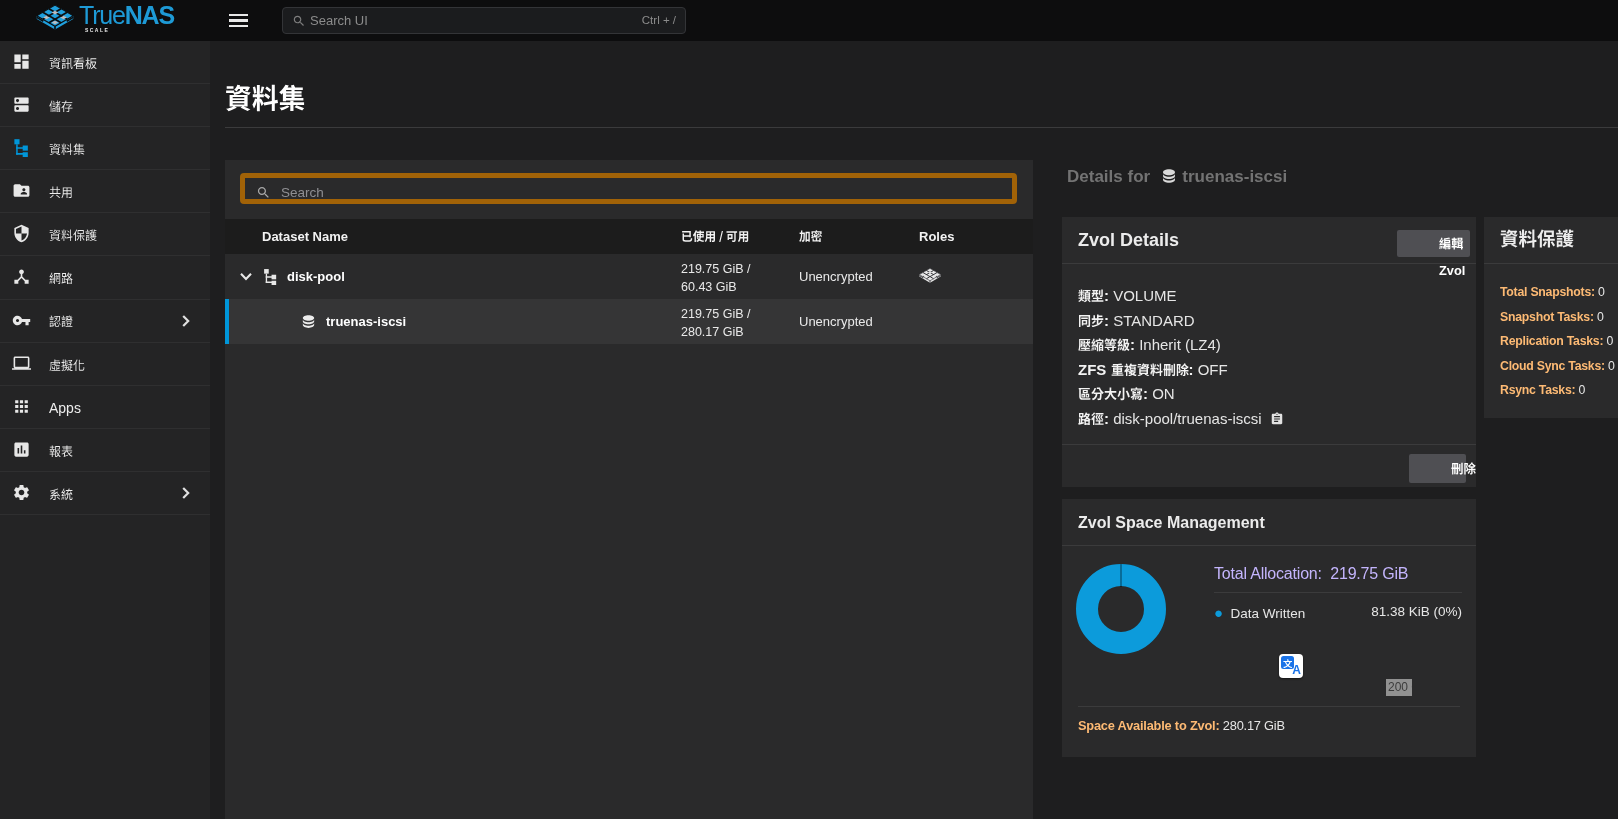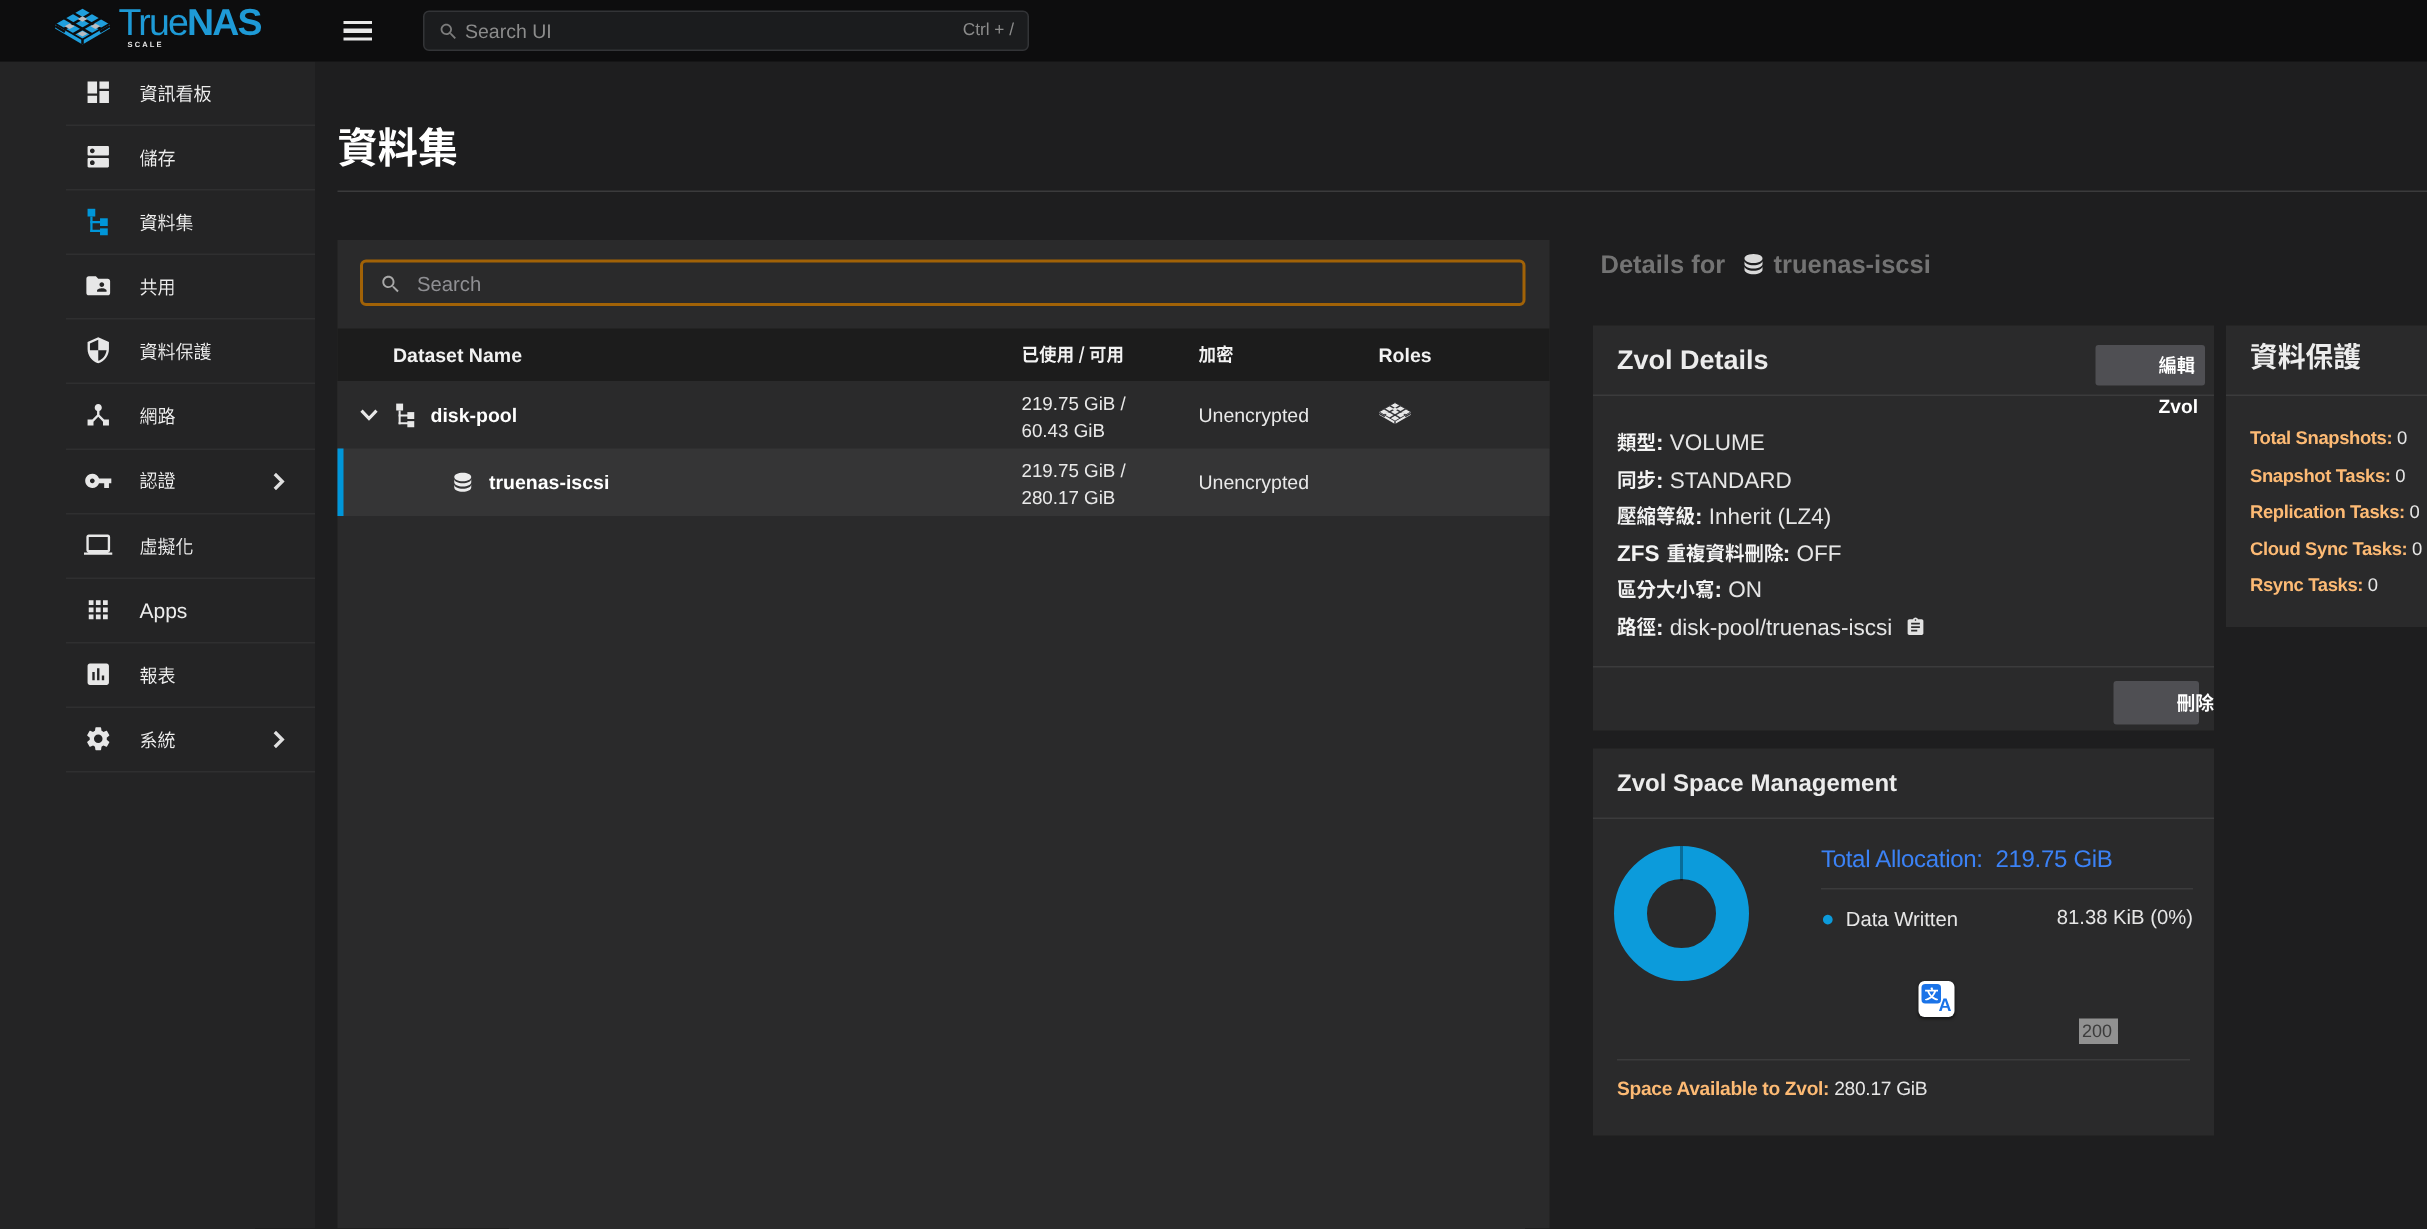--- a/index.html
+++ b/index.html
@@ -9,30 +9,30 @@
 #logotxt .tn1 { font-weight:normal; }
 #scale { position:absolute; left:85px; top:27px; font-size:10px; color:#e8e8e8; letter-spacing:2.9px; font-weight:bold; transform:scale(0.5); transform-origin:0 0; }
 #burger { position:absolute; left:229px; top:14px; width:19px; height:13px; }
 #burger div { height:2.4px; background:#e8e8e8; margin-bottom:2.9px; }
 #topsearch { position:absolute; left:270px; top:7px; width:404px; height:27px; background:#1b1c1e; border:1px solid #333437; border-radius:4px; color:#8c8c8c; font-size:13px; line-height:25px;margin-left:12px; }
 #topsearch .mag { position:absolute; left:9px; top:5.5px; }
 #topsearch .ph { position:absolute; left:27px; }
 #topsearch .ctrl { position:absolute; right:9px; font-size:11.5px; }
 #ixlogo { position:absolute; left:1490px; top:0; }
 #sidebar { position:absolute; left:0; top:41px; width:210px; height:778px; background:#242425; }
-.sbitem { position:relative; height:43.1px; border-bottom:1px solid #2f2f30;margin-left:44px; }
+.sbitem { position:relative; height:43.1px; border-bottom:1px solid #2f2f30; }
 .sbic { position:absolute; left:12px; top:11px; }
 .sbtxt { position:absolute; left:49px; top:0; height:43px; line-height:43px; color:#ededed; }
 .sbtxt-latin { font-size:14px; color:#ededed; }
 .chev { position:absolute; right:20px; top:15.5px; }
 #content { position:absolute; left:0; top:0; width:1618px; height:819px; background:#1e1e1f; }
 #pagetitle { position:absolute; left:225px; top:84px; color:#fff; }
 #titlediv { position:absolute; left:225px; top:127px; width:1393px; border-top:1px solid #3b3b3c; }
 #panel { position:absolute; left:225px; top:160px; width:808px; height:659px; background:#2a2a2b; }
-#psearch { position:absolute; left:15px; top:13px; width:777px; height:31px; border:2px solid #a16207; border-radius:4px; }
+#psearch { position:absolute; left:15px; top:13px; width:777px; height:31px; border:5px solid #a16207; border-radius:4px; }
 #psearch .mag { position:absolute; left:11px; top:7px; }
 #psearch .ph { position:absolute; left:36px; top:0; line-height:29px; font-size:13.5px; color:#8f8f93; }
 #thead { position:absolute; left:0; top:59px; width:808px; height:35px; background:#1c1c1c; color:#f2f2f2; font-size:13px; font-weight:bold; }
 #thead div { position:absolute; top:0; height:35px; line-height:35px; }
 .c1 { left:37px; } .c2 { left:456px; } .c3 { left:574px; } .c4 { left:694px; }
 .trow { position:absolute; left:0; width:808px; height:45px; color:#e9e9e9; }
 #row1 { top:94px; background:#2a2a2b; }
 #row2 { top:139px; background:#353536; border-left:4px solid #0096d9; }
 .trow .name { position:absolute; font-size:13px; font-weight:bold; color:#fff; top:0; height:45px; line-height:45px; }
 .usage { position:absolute; left:456px; top:5.5px; font-size:12.5px; line-height:18.5px; }
@@ -48,21 +48,21 @@
 .btn { position:absolute; background:#4f4f53; border-radius:2px; color:#fff; font-weight:bold; font-size:12.8px; text-align:left;padding-left:42px; }
 #btnedit { right:6px; top:13px; width:73px; height:27px; line-height:27px; }
 #btndel { right:10px; top:9px; width:57px; height:29px; line-height:29px; }
 .flds { position:absolute; left:16px; top:67px; font-size:15px; color:#e6e6e6; }
 .flds .ln { height:24.5px; line-height:24.5px; }
 .flds b { color:#f3f3f3; }
 #c1foot { position:absolute; left:0; top:227px; width:414px; height:43px; border-top:1px solid #3b3b3c; }
 #protlines { position:absolute; left:16px; top:63px; font-size:12.3px; letter-spacing:-0.25px; color:#e6e6e6; }
 #protlines .ln { height:24.5px; line-height:24.5px; white-space:nowrap; }
 #donut { position:absolute; left:1075px; top:563px; }
-#alloc { position:absolute; left:1214px; top:565px; font-size:16px; letter-spacing:-0.2px; color:#3b82f6; white-space:nowrap; }
+#alloc { position:absolute; left:1214px; top:565px; font-size:16px; letter-spacing:-0.2px; color:#c4b5fd; white-space:nowrap; }
 #allocdiv { position:absolute; left:1214px; top:592px; width:248px; border-top:1px solid #3b3b3c; }
 #dwrow { position:absolute; left:1214px; top:604px; width:248px; height:18px; font-size:13.5px; color:#e6e6e6; }
 #provrow { position:absolute; left:1062px; top:678px; width:414px; height:18px; font-size:12.8px; letter-spacing:-0.2px; color:#e6e6e6; }
 #spacediv { position:absolute; left:1078px; top:706px; width:382px; border-top:1px solid #3b3b3c; }
 #sparow { position:absolute; left:1078px; top:718px; font-size:12.8px; letter-spacing:-0.2px; color:#e6e6e6; }
 #vsinput { position:absolute; left:1386px; top:679px; width:26px; height:17px; background:#919191; color:#3c3c3c; font-size:12px; line-height:17px; padding-left:2px; white-space:nowrap; overflow:hidden; }
 #gtrans { position:absolute; left:1279px; top:654px; width:24px; height:24px; background:#fff; border-radius:4px; box-shadow:0 1px 2px rgba(0,0,0,.5); }
 #gtrans .bsq { position:absolute; left:2px; top:2px; width:13px; height:13px; background:#1a73e8; border-radius:2.5px; color:#fff; }
 #gtrans .ga { position:absolute; right:2px; bottom:1px; color:#1a73e8; font-size:12px; font-weight:bold; }
 b.lt { color:#fdba74; }

